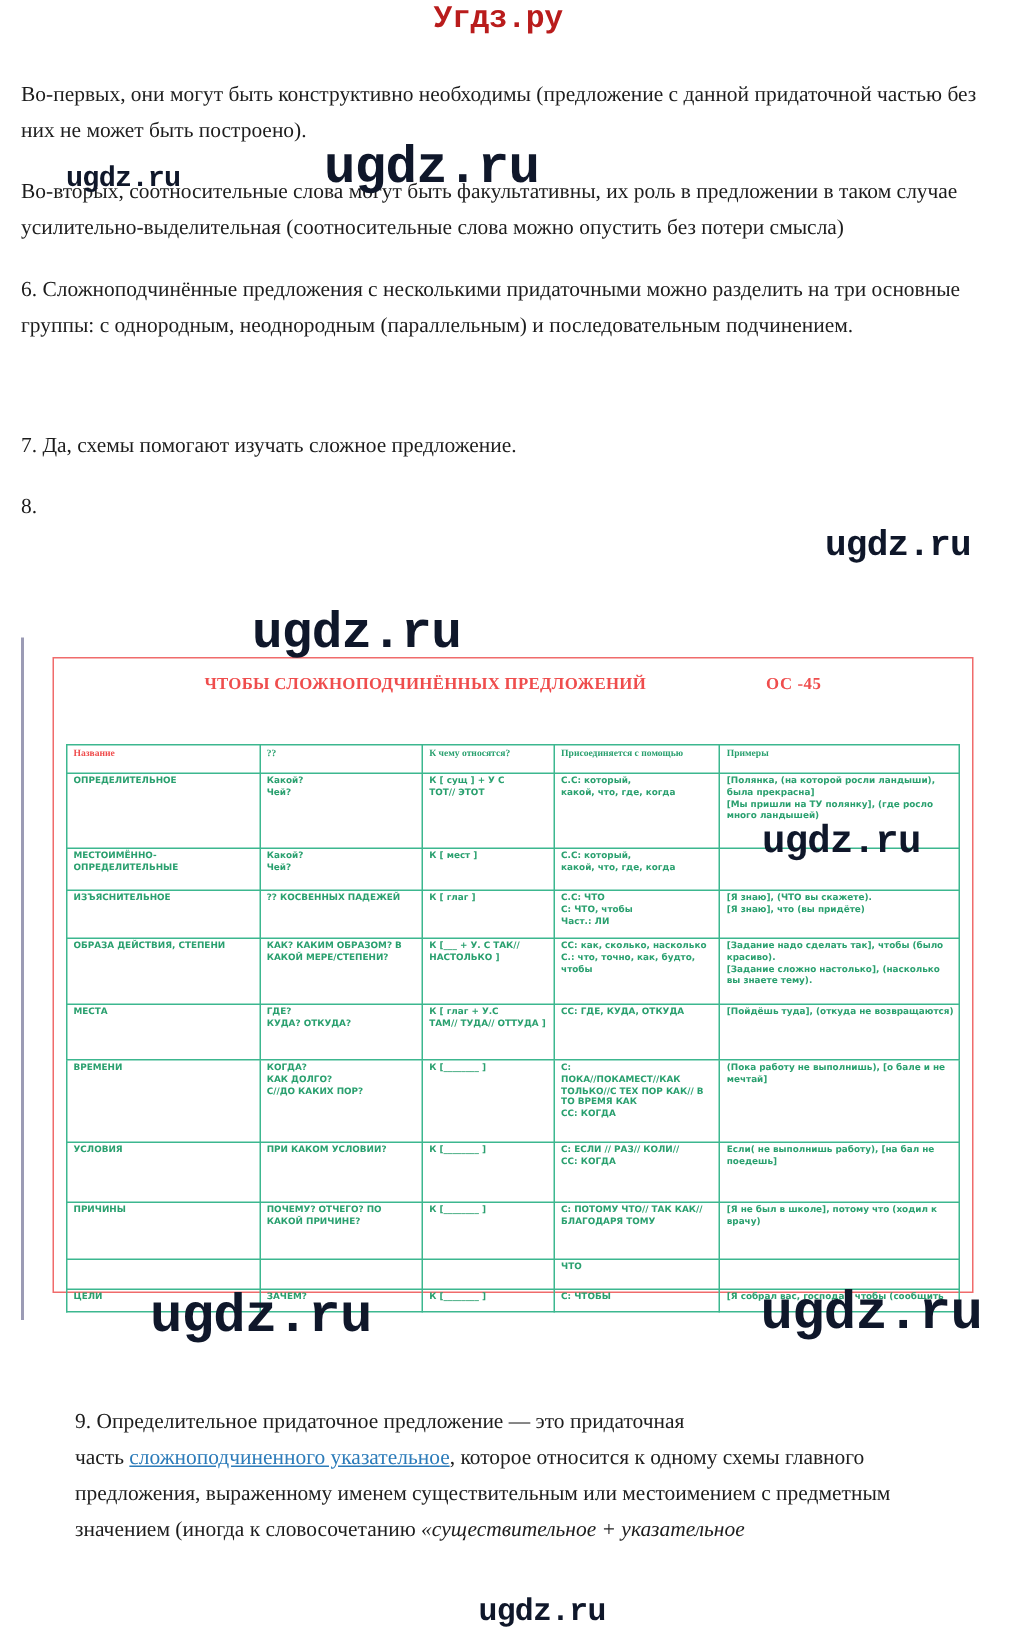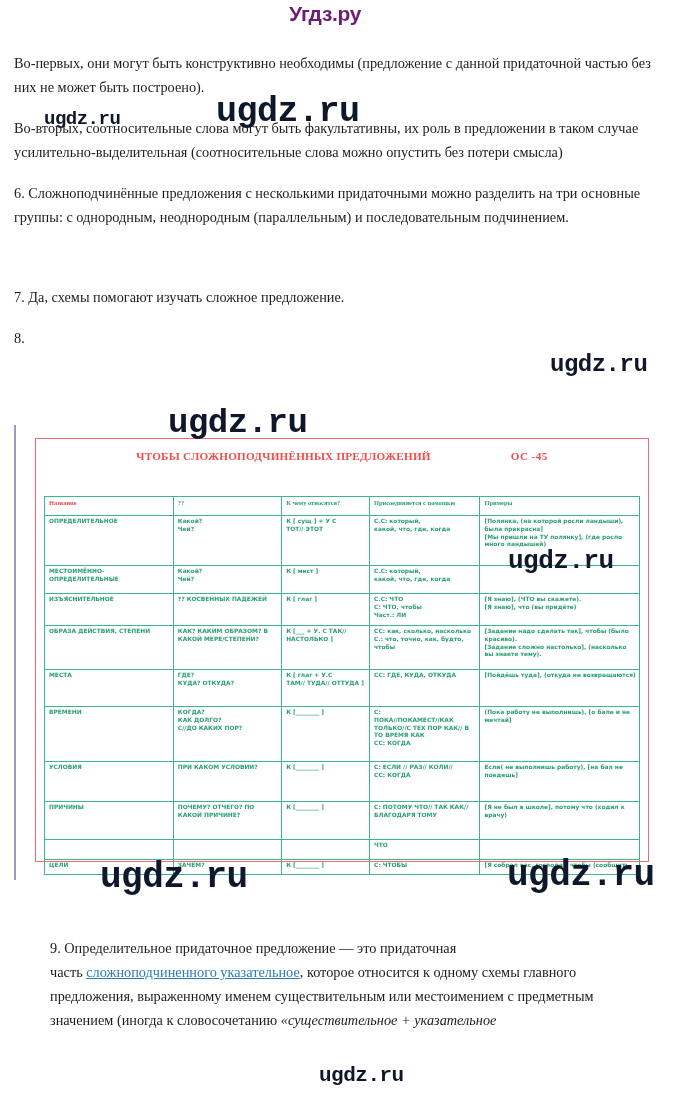--- a/index.html
+++ b/index.html
@@ -14,25 +14,25 @@
     overflow: hidden;
     font-family: "Liberation Serif", "DejaVu Serif", serif;
     color: #1a1a1a;
   }
 
   
   .site-logo {
     position: absolute;
     top: 2px;
     left: 289px;
-    font-family: Liberation Sans, sans-serif;
+    font-family: Liberation Mono, monospace;
     font-weight: bold;
     font-size: 21px;
     letter-spacing: -0.3px;
-    color: #701a75;
+    color: #b91c1c;
   }
 
   
   .doc {
     position: absolute;
     left: 0;
     top: 34px;
     width: 680px;
   }
   .para {

